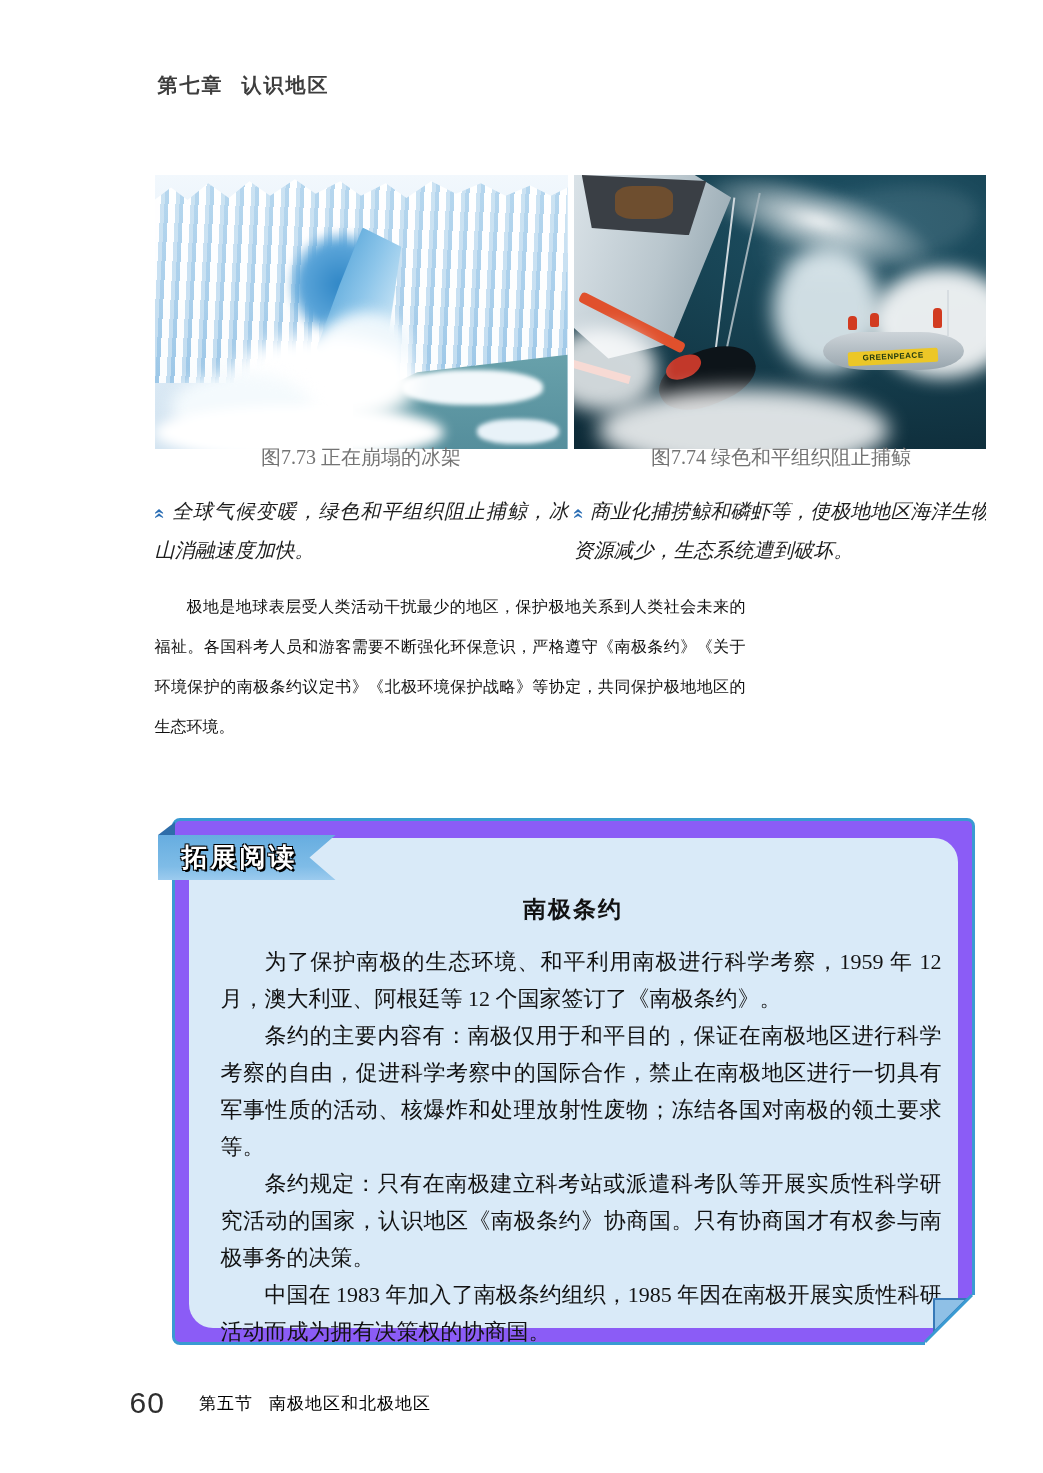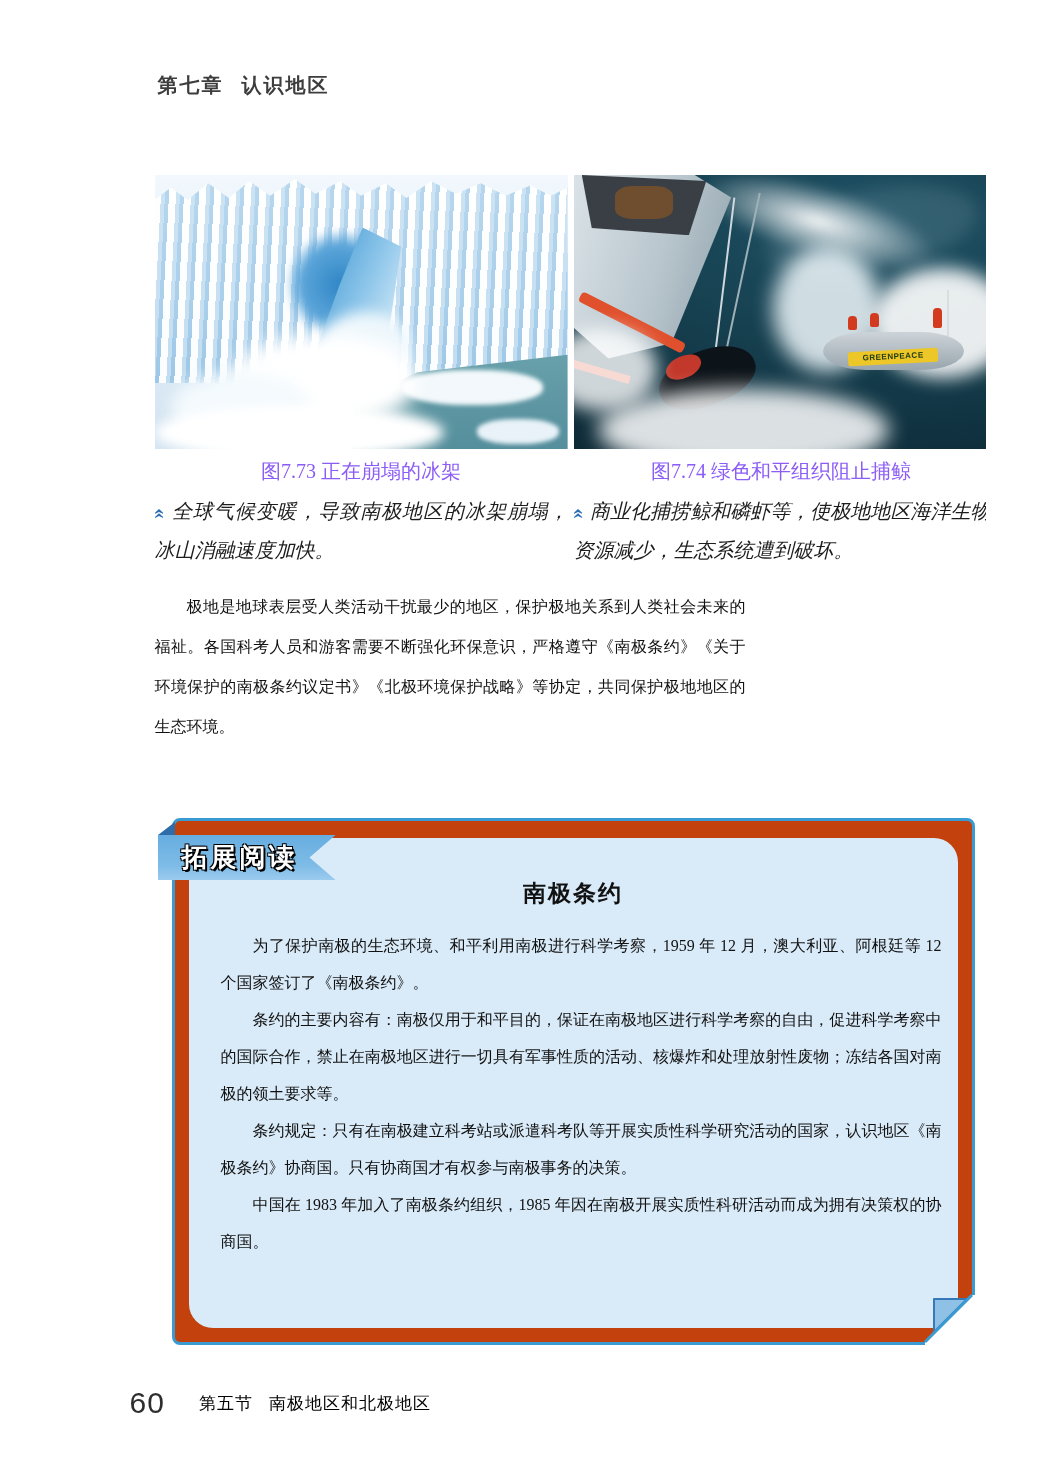--- a/index.html
+++ b/index.html
@@ -67,51 +67,51 @@
   .boat-banner{left:18%;top:58%;width:64%;height:22%;background:#ecc727;color:#243c10;
     font-family:"Liberation Sans","DejaVu Sans",sans-serif;font-size:8px;font-weight:bold;
     letter-spacing:.5px;text-align:center;line-height:13px;transform:rotate(-3deg);border-radius:2px;overflow:hidden;}
   .crew{width:9px;height:14px;background:#d23b20;border-radius:4px 4px 2px 2px;}
   .crew-1{left:18%;top:6%;} .crew-2{left:34%;top:2%;} .crew-3{left:78%;top:-6%;height:20px;}
   .boat-mast{left:88%;top:-34%;width:2px;height:70%;background:#d7dde1;}
   .foam-right{right:-6%;top:34%;width:34%;height:40%;background:rgba(255,255,255,.9);border-radius:50%;filter:blur(9px);}
   .foam-bottom{left:6%;bottom:-8%;width:70%;height:30%;background:rgba(255,255,255,.85);border-radius:50%;filter:blur(10px);}
   .foam-left{left:-6%;top:56%;width:26%;height:30%;background:rgba(255,255,255,.8);border-radius:50%;filter:blur(9px);}
   
-  .fig-caption{position:absolute; top:446px; font-size:20px; color:#8b5cf6; text-align:center;}
+  .fig-caption{position:absolute; top:432px; font-size:20px; color:#737373; text-align:center;}
   .fig-caption-left{left:97px; width:413px;}
   .fig-caption-right{left:516px; width:415px;}
   .fig-note{position:absolute; top:481px; font-size:20px; line-height:37px; color:#1d1d1d;
     font-style:italic; text-align:justify;}
   .fig-note-left{left:97px; width:414px;}
   .fig-note-right{left:516px; width:417px;}
   .chevron-icon{display:inline-block; color:#2c6fb5; font-style:normal; font-weight:bold;
     font-size:21px; transform:rotate(90deg); margin-right:6px; vertical-align:-2px;}
   
   .body-paragraph{position:absolute; left:97px; top:575px; width:591px;
     font-size:16px; line-height:40px; text-align:justify; text-indent:2em; color:#111111; margin:0;}
   
   .reading-card{position:absolute; left:114px; top:806px; width:797px; height:521px;
-    background:#c2410c; border:3px solid #3a9ad2;
+    background:#8b5cf6; border:3px solid #3a9ad2;
     border-radius:8px 8px 0 8px;}
   .reading-inner{position:absolute; left:14px; right:14px; top:17px; bottom:14px;
     background:#d9eaf8; border-radius:24px 24px 0 24px;}
   .ribbon{position:absolute; left:-17px; top:14px; width:178px; height:45px;
     background:linear-gradient(180deg,#66ade0 0%,#7fbce7 70%,#9ccbee 100%);
     clip-path:polygon(0 0,100% 0,calc(100% - 26px) 50%,100% 100%,0 100%);
     font-family:"Liberation Sans","DejaVu Sans",sans-serif;
     font-size:26px; font-weight:bold; color:#ffffff; letter-spacing:3px;
     line-height:45px; padding-left:24px; box-sizing:border-box;
     text-shadow:1px 1px 0 #000,-1px -1px 0 #000,1px -1px 0 #000,-1px 1px 0 #000,2px 2px 0 #000;}
   .ribbon-fold{position:absolute; left:-17px; top:1px; width:0; height:0;
     border-left:17px solid transparent; border-bottom:13px solid #2e6da9;}
-  .box-title{text-align:center; padding-top:40px; margin:0;
+  .box-title{text-align:center; padding-top:56px; margin:0;
     font-family:"Liberation Sans","DejaVu Sans",sans-serif;
     font-size:23px; font-weight:bold; color:#111111; letter-spacing:2px;}
-  .box-text{margin:0; padding:0 16px 0 32px; font-size:16px; line-height:37px;
+  .box-text{margin:0; padding:0 16px 0 32px; font-size:22px; line-height:37px;
     text-indent:2em; text-align:justify; color:#121212;}
   .box-text-first{margin-top:18px;}
   .corner-fold-svg{position:absolute; right:-3px; bottom:-3px; width:58px; height:58px;}
   
   .page-footer{position:absolute; left:72px; top:1374px; display:flex; align-items:center;}
   .page-number{font-family:"Liberation Sans","DejaVu Sans",sans-serif;
     font-size:30px; color:#2e2e2e; letter-spacing:1px;}
   .section-info{margin-left:34px; font-family:"Liberation Sans","DejaVu Sans",sans-serif;
     font-size:17px; color:#000000; letter-spacing:1px;}
   .section-info .gap{display:inline-block;width:16px;}
@@ -162,21 +162,21 @@
       <div class="crew crew-2"></div>
       <div class="crew crew-3"></div>
       <div class="boat-banner">GREENPEACE</div>
     </div>
     <div class="foam-bottom"></div>
   </div>
 
   <div class="fig-caption fig-caption-left">图7.73 正在崩塌的冰架</div>
   <div class="fig-caption fig-caption-right">图7.74 绿色和平组织阻止捕鲸</div>
 
-  <div class="fig-note fig-note-left"><span class="chevron-icon">«</span><span>全球气候变暖，导致南极地区的冰架崩塌，冰山消融速度加快。</span></div>
+  <div class="fig-note fig-note-left"><span class="chevron-icon">«</span><span>全球气候变暖，绿色和平组织阻止捕鲸，冰山消融速度加快。</span></div>
   <div class="fig-note fig-note-right"><span class="chevron-icon">«</span><span>商业化捕捞鲸和磷虾等，使极地地区海洋生物资源减少，生态系统遭到破坏。</span></div>
 
   <p class="body-paragraph">极地是地球表层受人类活动干扰最少的地区，保护极地关系到人类社会未来的福祉。各国科考人员和游客需要不断强化环保意识，严格遵守《南极条约》《关于环境保护的南极条约议定书》《北极环境保护战略》等协定，共同保护极地地区的生态环境。</p>
 
   <div class="reading-card">
     <div class="reading-inner"></div>
     <div class="ribbon">拓展阅读</div>
     <div class="ribbon-fold"></div>
     <div style="position:absolute; left:14px; right:14px; top:17px; bottom:14px;">
       <h3 class="box-title">南极条约</h3>

